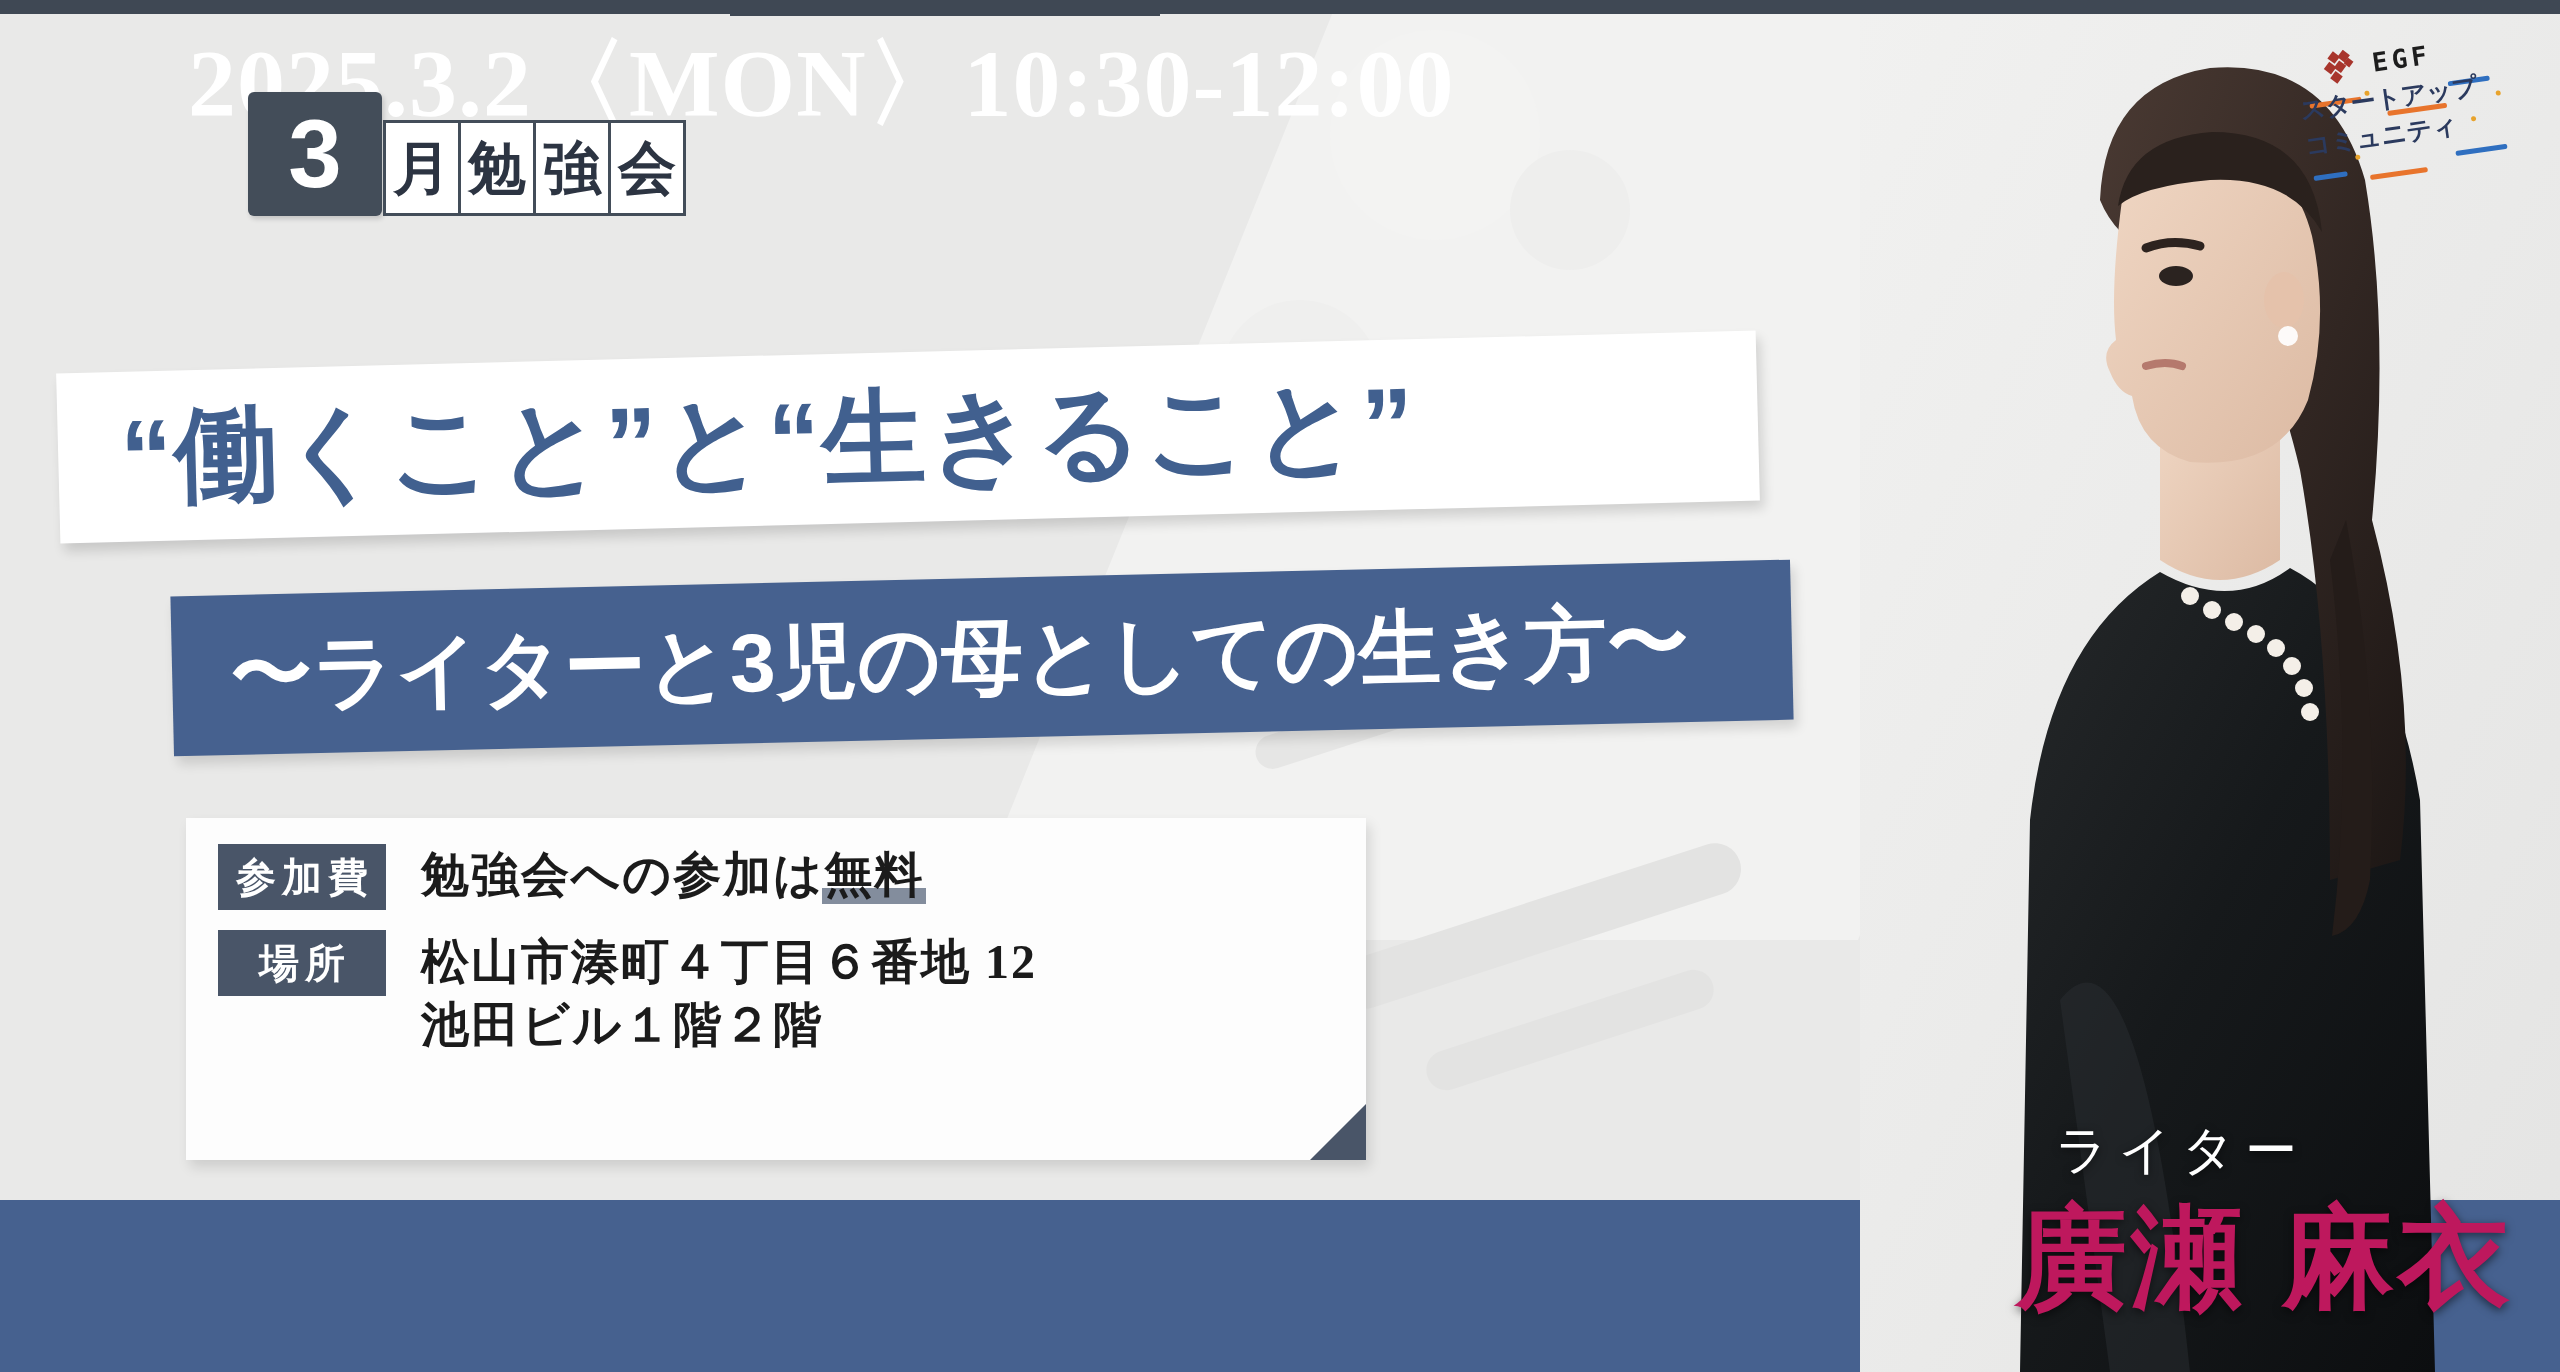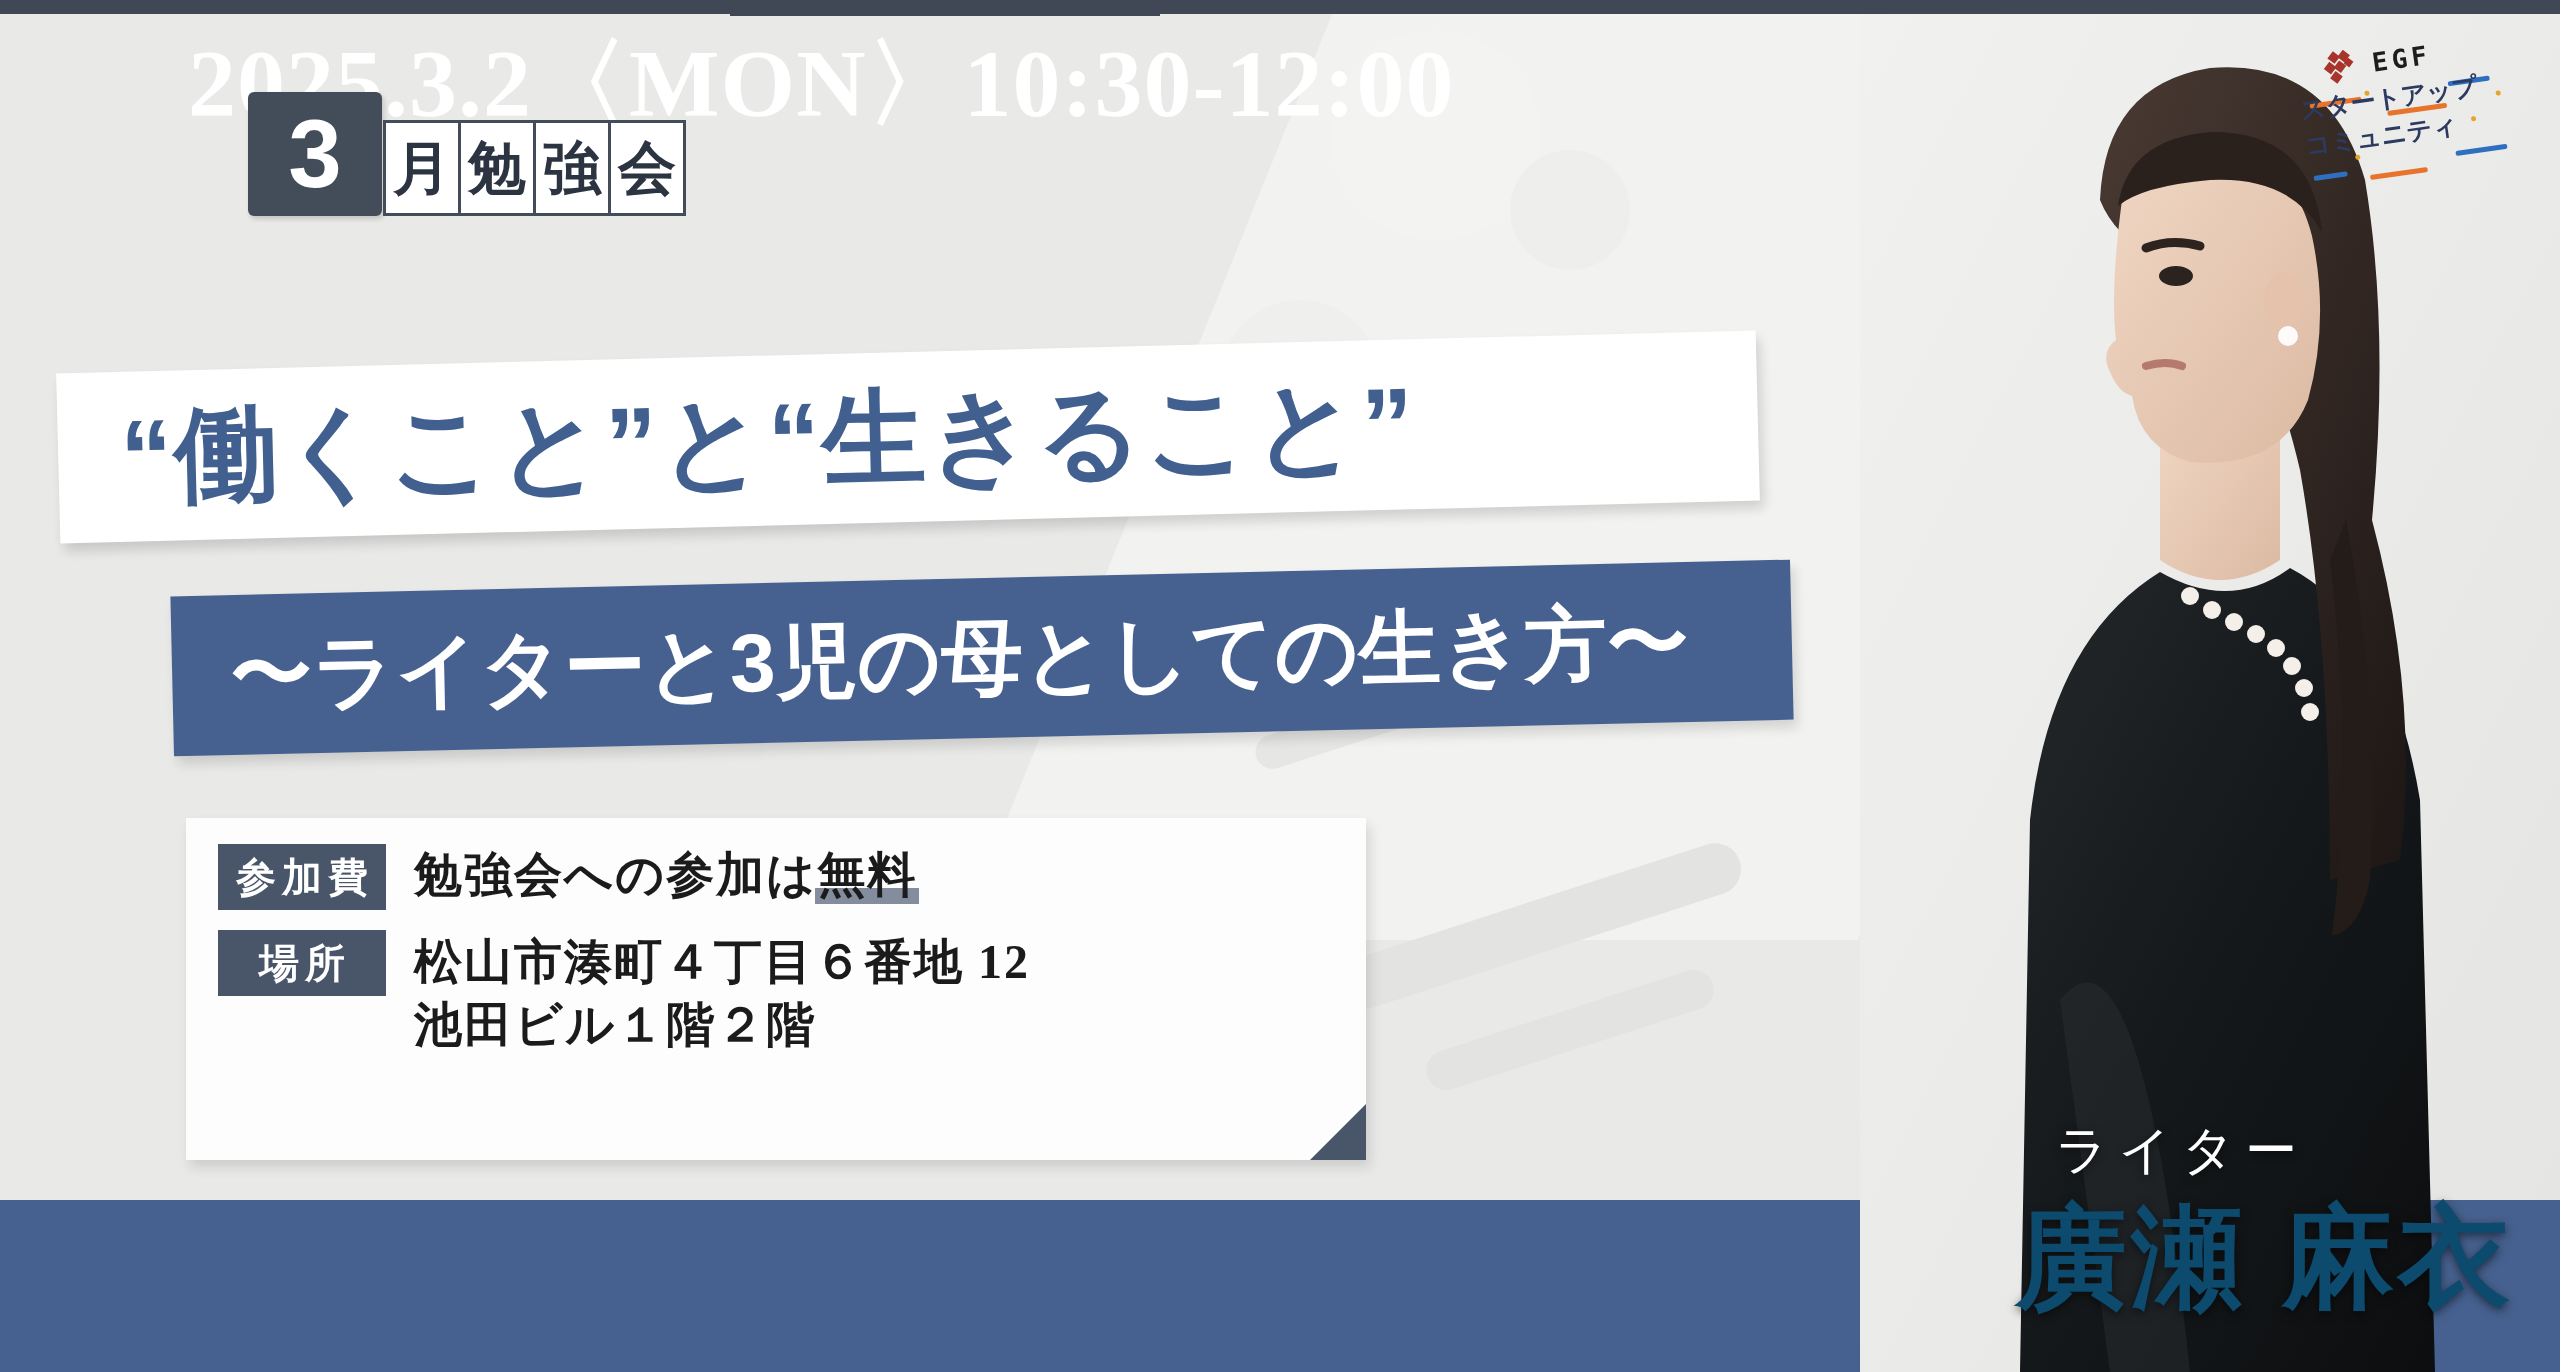--- a/index.html
+++ b/index.html
@@ -182,21 +182,21 @@
     box-shadow: 4px 7px 12px rgba(0,0,0,0.12);
     padding: 26px 0 0 32px;
   }
   .detail-corner {
     position: absolute;
     right: 0; bottom: 0;
     width: 0; height: 0;
     border-left: 56px solid transparent;
     border-bottom: 56px solid #495568;
   }
-  .detail-row { display: flex; align-items: flex-start; }
+  .detail-row { display: flex; align-items: flex-start; gap: 7px; }
   .detail-row + .detail-row { margin-top: 20px; }
   .badge {
     flex: 0 0 auto;
     width: 168px; height: 66px;
     background: #495568;
     color: #ffffff;
     font-size: 40px; font-weight: 700;
     letter-spacing: 6px;
     display: flex; align-items: center; justify-content: center;
     text-indent: 6px;
@@ -267,21 +267,21 @@
     color: #ffffff;
     font-size: 52px; font-weight: 400;
     letter-spacing: 10px;
     z-index: 45;
     text-shadow: 0 2px 8px rgba(0,0,0,.55);
     white-space: nowrap;
   }
   .speaker-name {
     position: absolute;
     right: 46px; bottom: 38px;
-    color: #0c4a6e;
+    color: #be185d;
     font-size: 112px; font-weight: 700;
     letter-spacing: 4px;
     z-index: 45;
     text-shadow: 0 3px 10px rgba(0,0,0,.55);
     white-space: nowrap;
   }
 </style>
 </head>
 <body>
 

